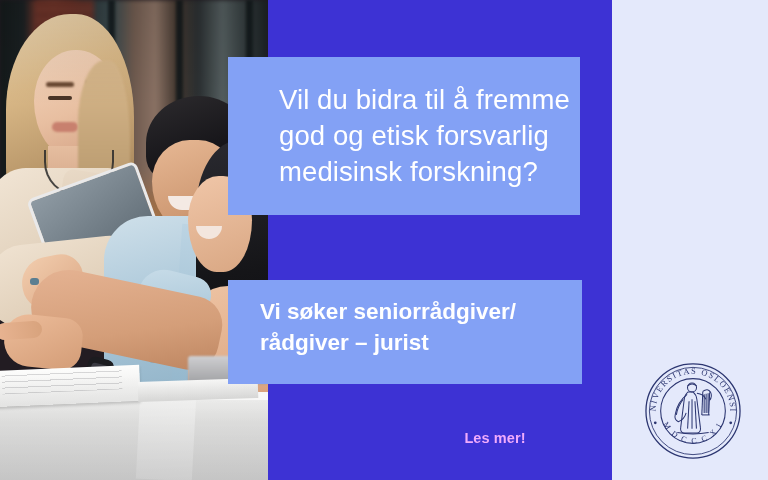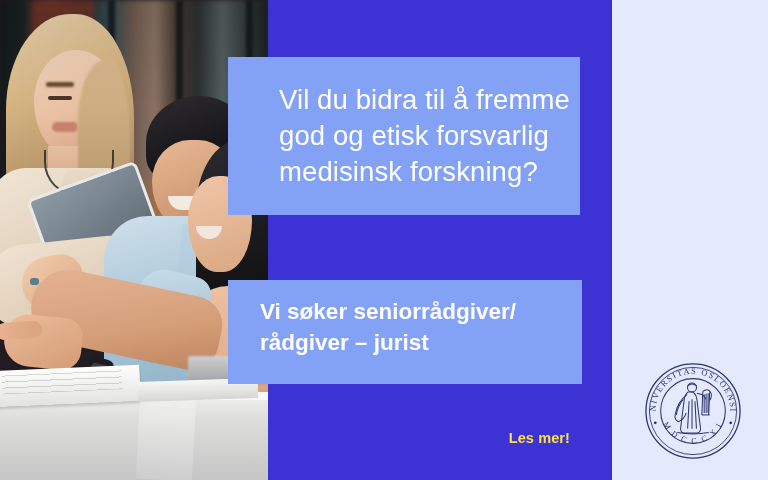--- a/index.html
+++ b/index.html
@@ -288,22 +288,22 @@
     position: absolute; left: 32px; top: 16px; width: 312px;
     color: #ffffff;
     font-size: 22.5px;
     line-height: 31px;
     font-weight: bold;
     white-space: pre-line;
   }
 
   .cta {
     position: absolute; left: 420px; top: 430px; width: 150px;
-    text-align: right;
-    color: #fde047;
+    text-align: center;
+    color: #f0abfc;
     font-size: 14.5px;
     font-weight: bold;
     letter-spacing: .1px;
   }
 </style>
 </head>
 <body>
 
 <div id="banner">
 

